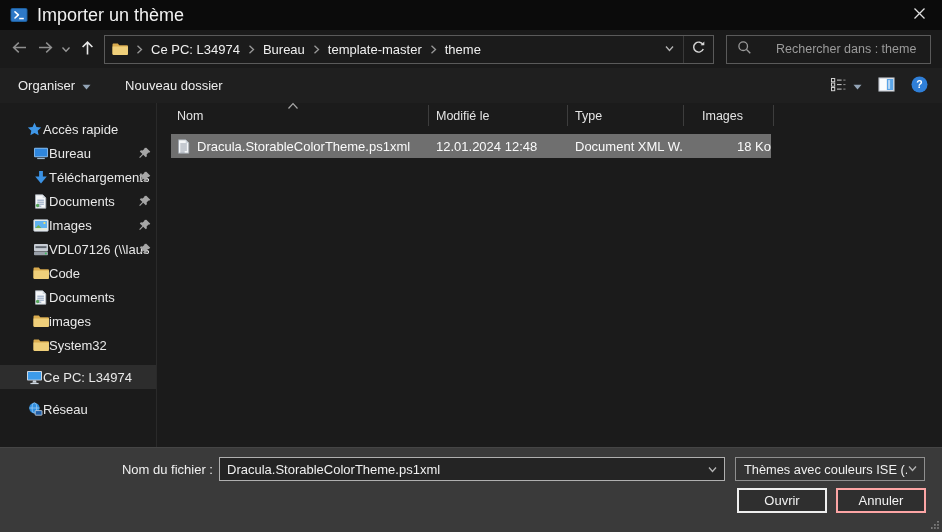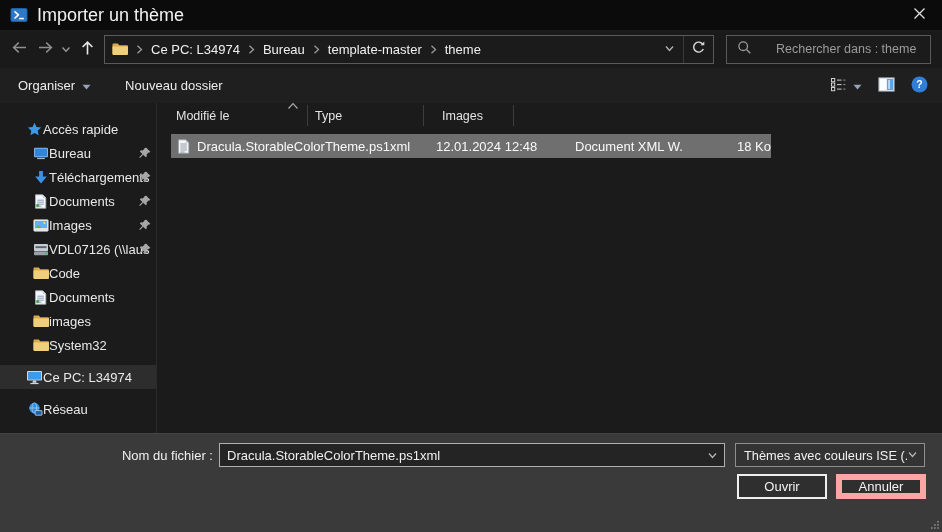--- a/index.html
+++ b/index.html
@@ -62,32 +62,32 @@
   .frow { display: flex; height: 24px; margin-left: 14px; width: 600px; align-items: center; }
   .frow.selected { background: #6f6f6f; }
   .cell { flex: none; white-space: nowrap; overflow: hidden; color: #fafafa; font-size: 13px; }
   .cell.name { width: 258px; display: flex; align-items: center; gap: 7px; padding-left: 6px; }
   .cell.name .ficon { width: 13px; display: inline-flex; flex: none; }
   .cell.mod { width: 139px; padding-left: 7px; }
   .cell.type { width: 116px; padding-left: 7px; }
   .cell.size { width: 87px; text-align: right; padding-right: 0; }
 
   
-  .footer { height: 99px; background: #3a3a3a; border-top: 1px solid #454545; flex: none; padding-top: 9px; position: relative; }
+  .footer { height: 85px; background: #3a3a3a; border-top: 1px solid #454545; flex: none; padding-top: 9px; position: relative; }
   .frow1 { display: flex; align-items: center; margin-left: 121px; }
   .fn-label { width: 92px; text-align: right; color: #f0f0f0; flex: none; }
   .fn-wrap { position: relative; width: 506px; height: 24px; margin-left: 6px; flex: none; }
   .fn-wrap input { width: 100%; height: 100%; background: #242424; border: 1px solid #b0b0b0; color: #f0f0f0; font: inherit; font-size: 13px; padding: 0 26px 0 7px; outline: none; }
   .fn-chev { position: absolute; right: 7px; top: 6px; display: inline-flex; }
   .type-combo { width: 190px; height: 24px; margin-left: 10px; background: #333333; border: 1px solid #8f8f8f; display: flex; align-items: center; padding: 0 6px 0 8px; flex: none; }
   .type-combo .tval { flex: 1; overflow: hidden; white-space: nowrap; color: #f0f0f0; font-size: 12.8px; }
   .frow2 { display: flex; justify-content: flex-end; margin-top: 7px; margin-right: 16px; gap: 9px; }
   .btn { width: 90px; height: 25px; background: #2f2f2f; color: #f2f2f2; display: flex; align-items: center; justify-content: center; font-size: 13px; }
   .btn.primary { border: 2px solid #efefef; text-align: right; }
-  .btn.secondary { border: 6px solid #fca5a5; }
+  .btn.secondary { border: 2px solid #fca5a5; }
   .grip { position: absolute; right: 2px; bottom: 2px; display: inline-flex; }
 </style>
 </head>
 <body>
 
 <div class="window">
 
   <div class="titlebar">
     <span class="app-icon">
         <svg width="18" height="16" viewBox="0 0 18 16">
@@ -372,21 +372,22 @@
             </svg>
           </span>
           <span class="side-label">Réseau</span>
         </div>
       </div>
     <div class="content">
       <span class="sort-caret"><svg width="12" height="8" viewBox="0 0 12 8">
             <path d="M1.5 6.5L6 1.6l4.5 4.9" fill="none" stroke="#a8a8a8" stroke-width="1.2"></path>
           </svg></span>
       <div class="lheader">
-          <div class="hcol" style="width: 139px; margin-left: 12px;">Modifié le</div>
+          <div class="hcol first" style="width: 272px;">Nom</div>
+          <div class="hcol" style="width: 139px;">Modifié le</div>
           <div class="hcol" style="width: 116px; text-align: right;">Type</div>
           <div class="hcol taille" style="width: 90px;">Images</div>
         </div>
       <div class="file-list">
           <div class="frow selected">
             <div class="cell name">
               <span class="ficon">
                 <svg width="13" height="15" viewBox="0 0 13 15">
                   <path d="M1.5.8h7.2L11.8 4v10.2H1.5z" fill="#f4f6f8" stroke="#9aa2ab" stroke-width="0.8"></path>
                   <path d="M8.7.8L11.8 4H8.7z" fill="#cfd6dd"></path>

